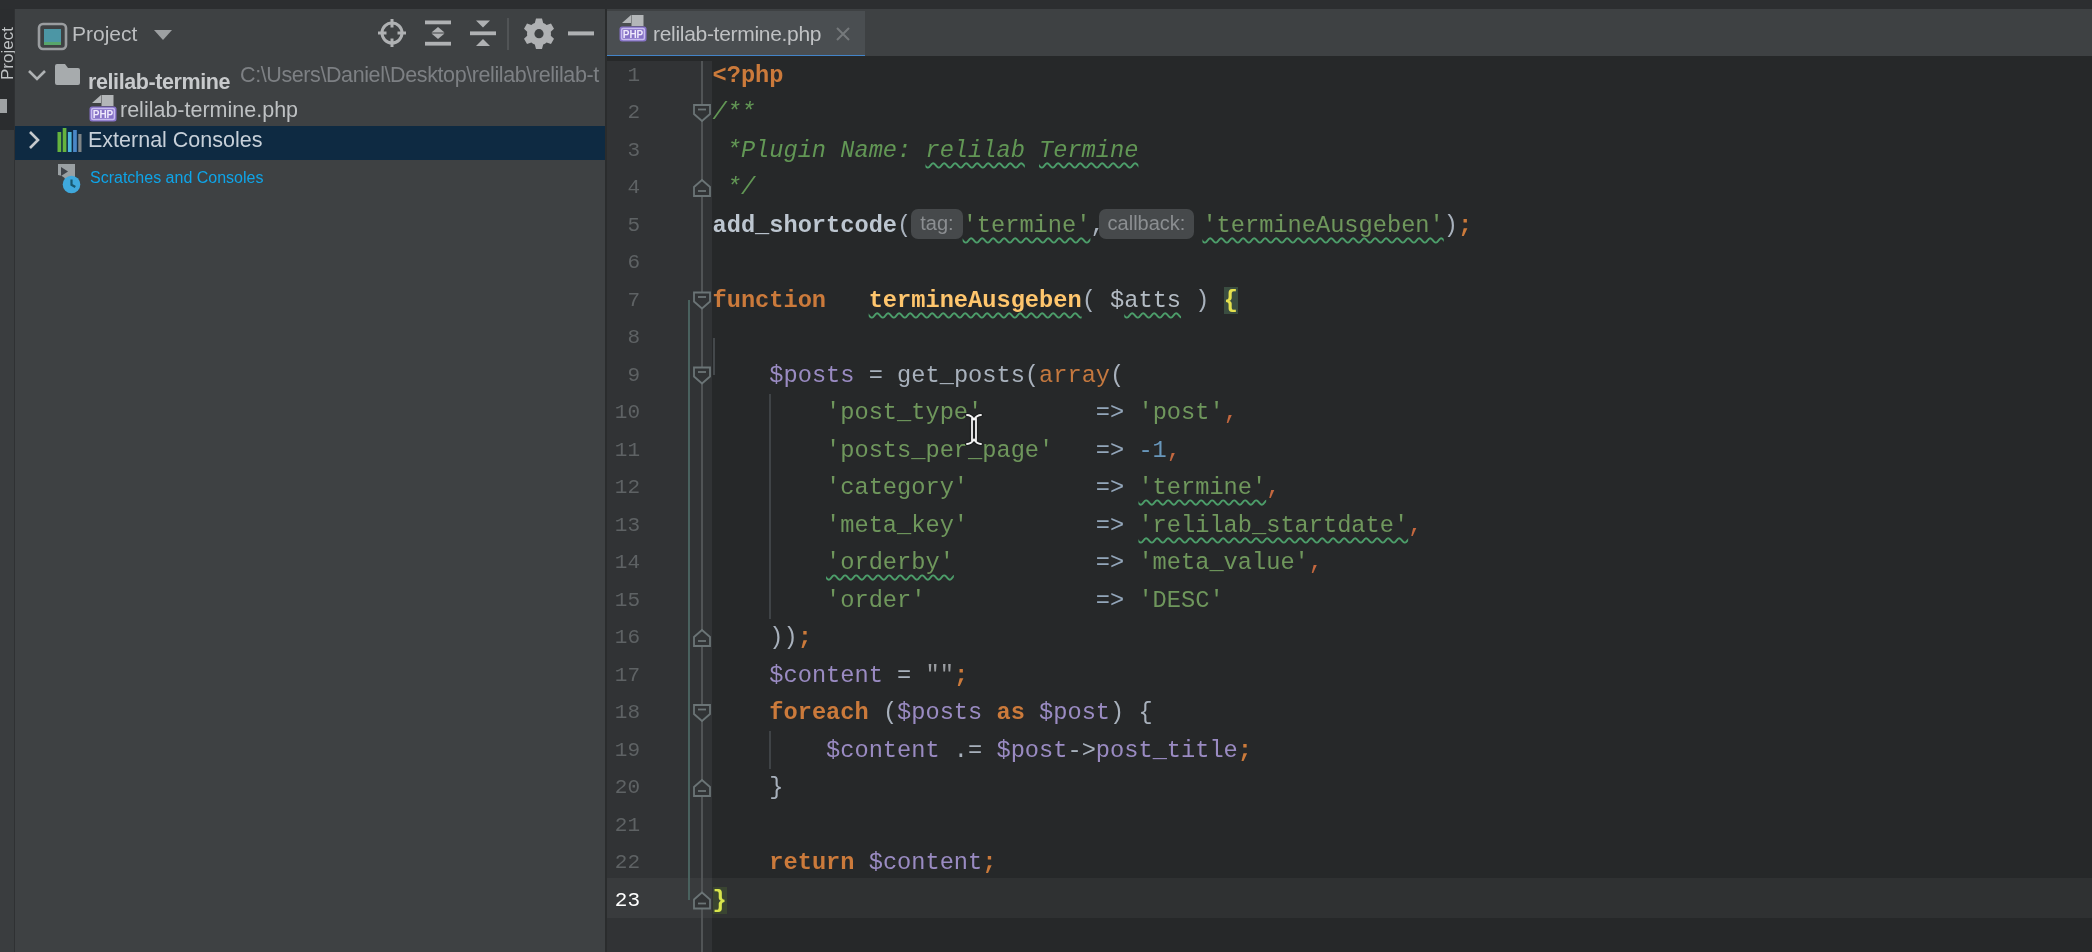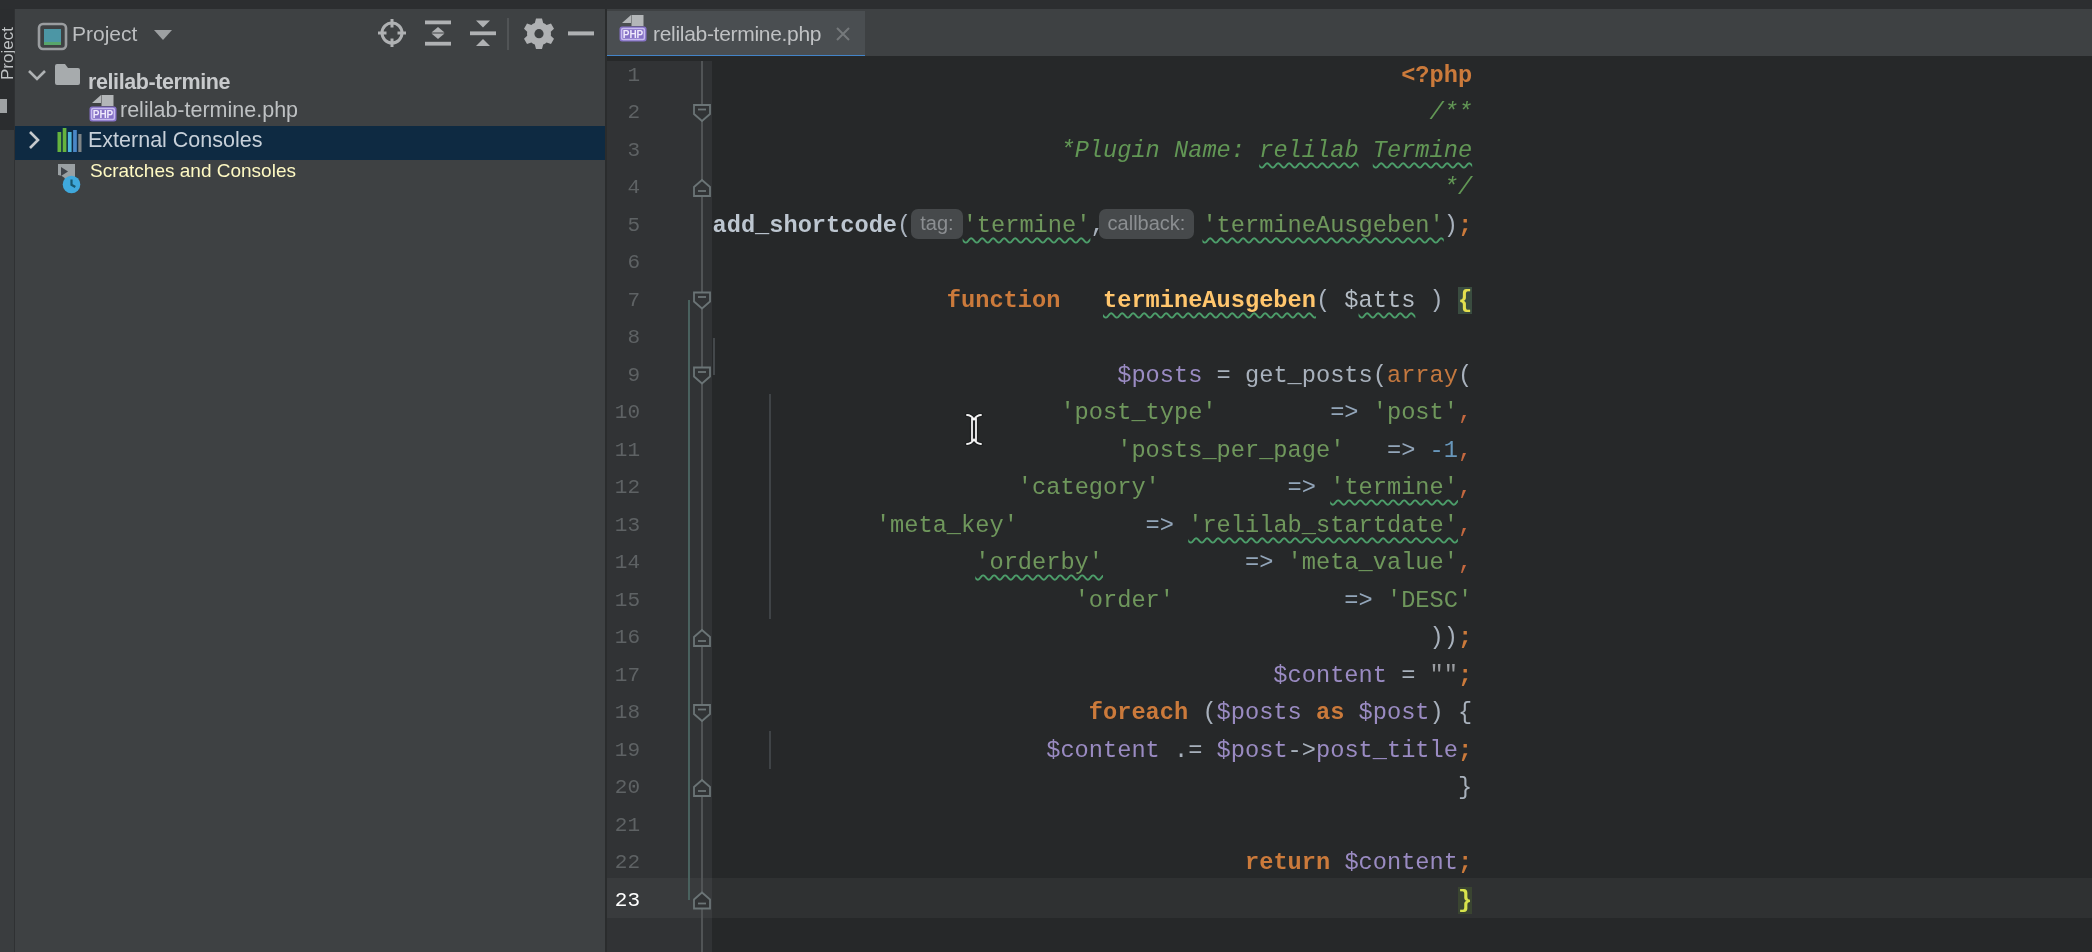--- a/index.html
+++ b/index.html
@@ -1,20 +1,20 @@
 <!DOCTYPE html>
 <html><head>
 <meta charset="utf-8">
 <style>
   html,body{margin:0;padding:0;background:#262829;}
   #root{position:relative;width:2092px;height:952px;overflow:hidden;background:#262829;
         font-family:"Liberation Sans",sans-serif;}
   .abs{position:absolute;}
   
-  pre{margin:0;font-family:"Liberation Mono",monospace;font-size:23.66px;line-height:37.5px;text-align:right;}
+  pre{margin:0;font-family:"Liberation Mono",monospace;font-size:23.66px;line-height:37.5px;}
   .k{color:#cb7a3b;font-weight:bold;}
   .c{color:#629755;font-style:italic;}
   .s{color:#6f975c;}
   .y{color:#ffc66d;font-weight:bold;}
   .v{color:#9a8bc2;}
   .p{color:#a8b1bc;}
   .n{color:#6897bb;}
   .ar{color:#93a6ba;}
   .cm{color:#c4683f;}
   .fn{color:#bdc6d0;font-weight:bold;}
@@ -83,20 +83,21 @@
 
     <div class="abs" style="left:0;top:117px;width:590px;height:34px;background:#0e2a42;"></div>
 
     <svg class="abs" style="left:12px;top:60px;" width="20" height="12" viewBox="0 0 20 12">
       <path d="M2 2 L10 10 L18 2" stroke="#afb2b4" stroke-width="2.6" fill="none"></path>
     </svg>
     <svg class="abs" style="left:39px;top:53px;" width="28" height="24" viewBox="0 0 28 24">
       <path d="M1 4 a2 2 0 0 1 2-2 h8 l3 4 h10 a2 2 0 0 1 2 2 v13 a2 2 0 0 1 -2 2 H3 a2 2 0 0 1 -2-2 Z" fill="#a7abad"></path>
     </svg>
     <div class="abs" style="left:73px;top:61px;font-size:21.5px;color:#c8cacc;font-weight:bold;letter-spacing:-0.4px;">relilab-termine</div>
+    <div class="abs" style="left:225px;top:54px;width:365px;font-size:21.5px;color:#7d8084;white-space:nowrap;overflow:hidden;letter-spacing:-0.4px;">C:\Users\Daniel\Desktop\relilab\relilab-t</div>
 
     <svg class="abs" style="left:74px;top:84px;" width="30" height="32" viewBox="0 0 30 32">
       <path d="M3 10 L12 2 L12 10 Z" fill="#b3b6b8"></path>
       <rect x="12.5" y="2" width="12" height="11" fill="#b3b6b8"></rect>
       <rect x="0.5" y="13.5" width="27" height="15" rx="2.5" fill="#8672c7"></rect>
       <rect x="2.6" y="15.6" width="22.8" height="10.8" rx="1.5" fill="none" stroke="#c7bbee" stroke-width="1.5"></rect>
       <text x="14" y="24.8" font-size="10" font-weight="bold" fill="#efe9fc" text-anchor="middle" font-family="Liberation Sans">PHP</text>
     </svg>
     <div class="abs" style="left:105px;top:89px;font-size:21.5px;color:#bec1c3;">relilab-termine.php</div>
 
@@ -111,21 +112,21 @@
       <rect x="21.3" y="6" width="3.2" height="18" fill="#7e8486"></rect>
     </svg>
     <div class="abs" style="left:73px;top:119px;font-size:21.5px;color:#c7d0d9;">External Consoles</div>
 
     <svg class="abs" style="left:43px;top:154px;" width="40" height="40" viewBox="0 0 40 40">
       <path d="M0 1 h17 v20 h-8 a9 9 0 0 0 -9 -9 z" fill="#9aa0a3"></path>
       <path d="M3 4 l7 4.5 -7 4.5 z" fill="#40444a"></path>
       <circle cx="13.5" cy="21.5" r="8.8" fill="#3fa8dc"></circle>
       <path d="M13.5 16.5 V21.8 L17.3 24" stroke="#18576f" stroke-width="2.2" fill="none"></path>
     </svg>
-    <div class="abs" style="left:75px;top:151px;font-size:19px;color:#fef9c3;">Scratches and Consoles</div>
+    <div class="abs" style="left:75px;top:160px;font-size:16px;color:#0ea5e9;">Scratches and Consoles</div>
   </div>
 
   <div class="abs" style="left:605px;top:9px;width:2px;height:943px;background:#2a2c2d;"></div>
 
   <div class="abs" style="left:607px;top:9px;width:1485px;height:47px;background:#3e4143;"></div>
   <div class="abs" style="left:607px;top:11px;width:258px;height:44px;background:#4a4e51;"></div>
   <div class="abs" style="left:607px;top:55px;width:258px;height:6px;background:#4384c8;"></div>
   <svg class="abs" style="left:619px;top:13px;" width="30" height="32" viewBox="0 0 30 32">
     <path d="M3 10 L12 2 L12 10 Z" fill="#b3b6b8"></path>
     <rect x="12.5" y="2" width="12" height="11" fill="#b3b6b8"></rect>

